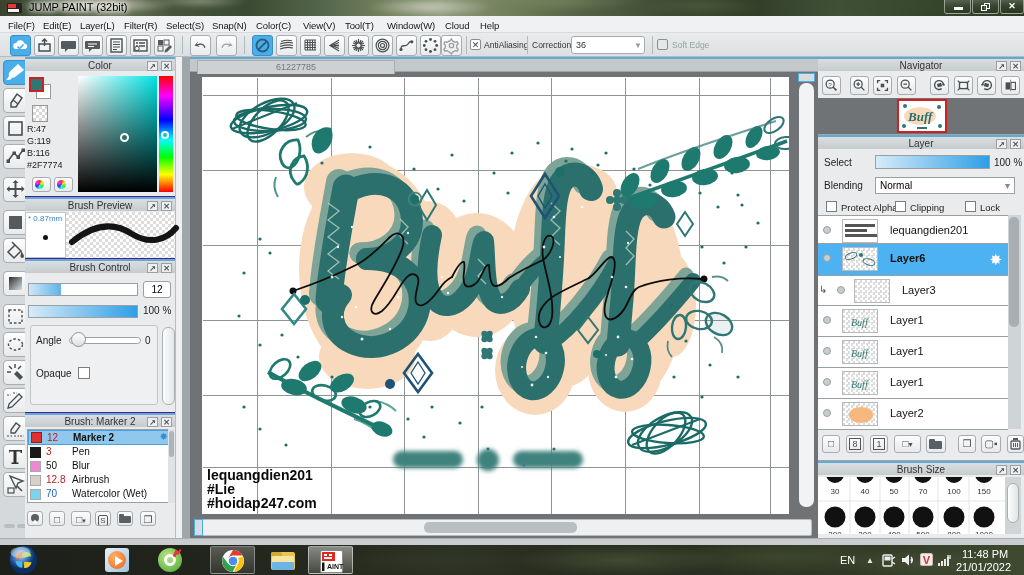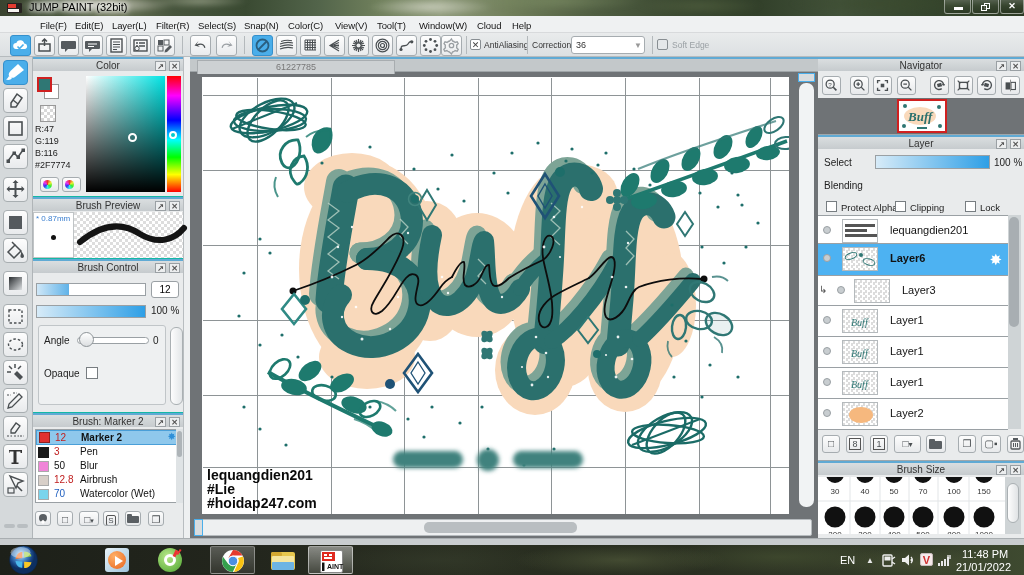--- a/index.html
+++ b/index.html
@@ -22,21 +22,21 @@
   #titletxt { left:29px; top:1px; font-size:11px; color:#000; white-space:nowrap;
     text-shadow:0 0 4px #fff,0 0 7px #fff,0 0 9px rgba(255,255,255,.9); }
   #appicon { left:7px; top:3px; width:15px; height:10px; background:#272220; border-radius:1px; overflow:hidden; }
   #appicon i { position:absolute; left:1px; top:1px; width:8px; height:4px; background:#e23c30; }
   #appicon b { position:absolute; left:1px; top:6px; width:11px; height:3px; background:#f5f3ef; }
   .capbtn { top:0; height:14px; border:1px solid rgba(255,255,255,.45); border-top:none;
     background:linear-gradient(rgba(255,255,255,.18),rgba(120,130,110,.12) 45%,rgba(30,40,25,.25)); border-radius:0 0 3px 3px;
     color:#fff; font-size:9px; text-align:center; line-height:13px; font-weight:bold; }
   
   #menubar { left:0; top:16px; width:1024px; height:17px; background:#eff1f2; border-bottom:1px solid #d8dadc; }
-  .mi { position:absolute; top:4px; font-size:9.5px; color:#151515; letter-spacing:-0.1px;margin-left:32px; }
+  .mi { position:absolute; top:4px; font-size:9.5px; color:#151515; letter-spacing:-0.1px; }
   
   #toolbar { left:0; top:33px; width:1024px; height:24px; background:linear-gradient(#e9ebec,#dce0e2); border-bottom:1px solid #b6bbbe; }
   .tbtn { position:absolute; top:2px; width:21px; height:21px; border:1px solid #a6acb0; border-radius:3px;
     background:linear-gradient(#fefefe,#e9ebed); }
   .tbtn.blue { background:#4aaeea; border-color:#3590cc; }
   .tbtn svg { position:absolute; left:0; top:0; width:19px; height:19px; }
   .ltb svg { position:absolute; left:0; top:0; width:23px; height:23px; }
   .tsep { position:absolute; top:3px; width:1px; height:18px; background:#b4b9bc; }
   .tlabel { position:absolute; top:7px; font-size:8.5px; color:#333; }
   .tlabel.dim { color:#9aa0a4; }
@@ -338,21 +338,21 @@
         <svg viewBox="0 0 23 23">
           <path d="M6,3 l6,12 l2,-5 l5,-2 Z" fill="none" stroke="#4a4f52" stroke-width="1.4"></path>
           <path d="M13,13 l5,5" stroke="#4a4f52" stroke-width="1.6"></path>
           <rect x="4" y="15" width="6" height="5" fill="none" stroke="#4a4f52" stroke-width="1.2"></rect>
         </svg>
       </div>
     <div class="abs" style="left:4px;top:467px;width:11px;height:4px;background:#b9bec1;border-radius:2px;"></div>
     <div class="abs" style="left:17px;top:467px;width:11px;height:4px;background:#b9bec1;border-radius:2px;"></div>
   </div>
 
-  <div id="leftpanels" class="abs" style="left:33px;top:57px;width:157px;height:488px;background:#14b8a6;">
+  <div id="leftpanels" class="abs" style="left:25px;top:57px;width:157px;height:488px;background:#4c1d95;">
     <div class="abs" style="left:150px;top:0;width:7px;height:482px;background:#eef0f1;border-left:1px solid #b8bdc0;"></div>
 
     <div class="panel" style="left:0;top:0;width:150px;height:139px;">
       <div class="phead">Color<span class="pico" style="right:17px;">↗</span><span class="pico" style="right:3px;">✕</span></div>
       <div class="abs" style="left:11px;top:27px;width:15px;height:15px;background:#fff;border:1px solid #999;"></div>
       <div class="abs" style="left:4px;top:20px;width:15px;height:15px;background:#2f7774;border:2px solid #cf2020;"></div>
       <div class="abs" style="left:7px;top:48px;width:16px;height:17px;border:1px solid #999;background:
         repeating-conic-gradient(#fff 0% 25%, #d8d8d8 0% 50%) 0 0/6px 6px;"></div>
       <div class="abs" style="left:2px;top:66px;font-size:9px;color:#222;line-height:12px;">R:47<br>G:119<br>B:116</div>
       <div class="abs" style="left:2px;top:103px;font-size:9px;color:#222;">#2F7774</div>
@@ -790,20 +790,23 @@
         </div>
       </div>
     </div>
 
     <div class="panel" style="left:0;top:78px;width:206px;height:325px;">
       <div class="phead">Layer<span class="pico" style="right:17px;">↗</span><span class="pico" style="right:3px;">✕</span></div>
       <div class="abs" style="left:6px;top:22px;font-size:10px;color:#222;">Select</div>
       <div class="abs" style="left:57px;top:20px;width:115px;height:14px;border:1px solid #9aa0a4;background:linear-gradient(90deg,#d7ebf8,#2e9fe6);"></div>
       <div class="abs" style="left:176px;top:22px;font-size:10px;color:#222;">100 %</div>
       <div class="abs" style="left:6px;top:45px;font-size:10px;color:#222;">Blending</div>
+      <div class="abs" style="left:57px;top:42px;width:140px;height:17px;border:1px solid #9aa0a4;background:#fff;font-size:10px;line-height:16px;">
+        <span style="margin-left:4px;">Normal</span><span class="abs" style="right:4px;top:0;color:#888;">▾</span>
+      </div>
       <div class="abs" style="left:8px;top:66px;width:11px;height:11px;background:#fff;border:1px solid #777d81;"></div>
       <div class="abs" style="left:23px;top:67px;font-size:9.5px;color:#222;">Protect Alpha</div>
       <div class="abs" style="left:77px;top:66px;width:11px;height:11px;background:#fff;border:1px solid #777d81;"></div>
       <div class="abs" style="left:92px;top:67px;font-size:9.5px;color:#222;">Clipping</div>
       <div class="abs" style="left:147px;top:66px;width:11px;height:11px;background:#fff;border:1px solid #777d81;"></div>
       <div class="abs" style="left:162px;top:67px;font-size:9.5px;color:#222;">Lock</div>
 
       <div class="abs" style="left:0;top:80px;width:190px;height:214px;background:#fff;border-top:1px solid #9aa0a4;font-size:11px;color:#111;">
         <div class="lrow" style="top:0px;height:28px;">
           <span class="eye"></span>

